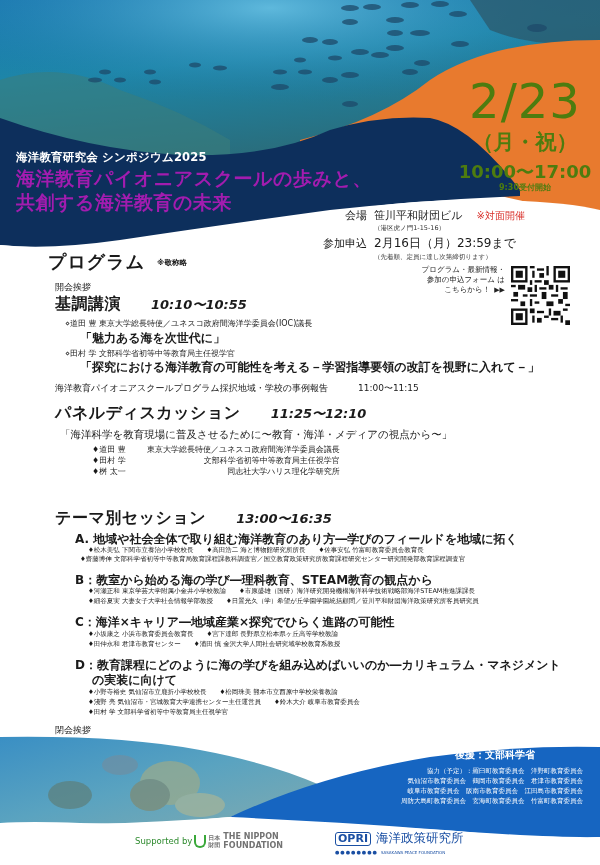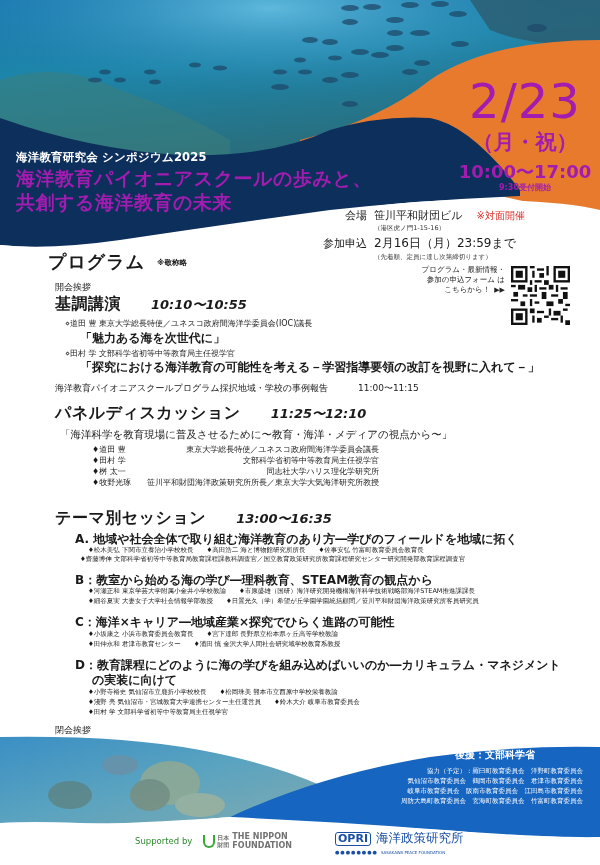--- a/index.html
+++ b/index.html
@@ -5,21 +5,21 @@
   * { box-sizing: border-box; margin: 0; padding: 0; }
   html, body { width: 600px; height: 865px; overflow: hidden; background: #ffffff; }
   body { font-family: "DejaVu Sans", "Liberation Sans", sans-serif; color: #1a1a1a; position: relative; }
 
   .header { position: absolute; left: 0; top: 0; width: 600px; height: 250px; }
   .header svg { position: absolute; left: 0; top: 0; }
 
   .subtitle { position: absolute; left: 16px; top: 150px; color: #fff; font-size: 11.5px; font-weight: bold; letter-spacing: 0.2px; }
   .title { position: absolute; left: 16px; top: 166px; color: #a21caf; font-size: 19px; font-weight: bold; line-height: 24px; letter-spacing: 0.5px; }
 
-  .date-block { position: absolute; left: 450px; top: 76px; width: 150px; text-align: center; color: #a21caf; }
+  .date-block { position: absolute; left: 450px; top: 76px; width: 150px; text-align: center; color: #4d7c0f; }
   .date-main { font-size: 48px; font-weight: 500; line-height: 50px; letter-spacing: 1px; }
   .date-day { font-size: 21px; font-weight: bold; line-height: 28px; margin-top: 2px; }
   .date-time { font-size: 18px; font-weight: bold; line-height: 20px; margin-top: 6px; }
   .date-reg { font-size: 8px; font-weight: bold; line-height: 11px; }
 
   .venue { position: absolute; left: 300px; top: 208px; font-size: 11px; }
   .venue .row { display: flex; align-items: baseline; white-space: nowrap; }
   .venue .lbl { width: 67px; text-align: right; margin-right: 7px; }
   .venue .val { font-size: 11px; }
   .venue .red { color: #d9302a; margin-left: 14px; font-size: 10px; }
@@ -43,21 +43,21 @@
   .tiny { font-size: 6.5px; }
   .panel-row { display: flex; font-size: 8px; justify-content: space-between; }
   .panel-row .nm { width: 55px; }
 
   .footer { position: absolute; left: 0; top: 735px; width: 600px; height: 130px; }
   .footer svg { position: absolute; left: 0; top: 0; }
   .kouen { position: absolute; left: 420px; top: 748px; width: 150px; text-align: center; color: #fff; font-size: 10px; font-weight: bold; }
   .kyoryoku { position: absolute; right: 17px; top: 766px; color: #fff; font-size: 6.5px; line-height: 10px; text-align: right; }
 
   .sponsors { position: absolute; top: 832px; left: 135px; display: flex; align-items: center; }
-  .supported { color: #2e8a2e; font-size: 8.5px; margin-right: 11px; }
+  .supported { color: #2e8a2e; font-size: 8.5px; margin-right: 2px; }
   .nf-logo { display: flex; align-items: center; color: #737373; font-weight: bold; }
   .nf-mark { width: 12px; height: 13px; border: 2.5px solid #3aa83a; border-top: none; border-radius: 0 0 6px 6px; margin-right: 2px; }
   .nf-kanji { font-size: 6px; line-height: 7px; margin-right: 3px; }
   .nf-en { font-size: 8px; line-height: 9px; }
   .opri { position: absolute; left: 335px; top: 830px; }
   .opri-top { display: flex; align-items: center; color: #1a4fa3; }
   .opri-abbr { font-size: 11px; font-weight: bold; border: 1px solid #1a4fa3; border-radius: 3px; padding: 0 2px; margin-right: 5px; line-height: 12px; }
   .opri-name { font-size: 12.5px; }
   .opri-sub { font-size: 4px; color: #1a4fa3; margin-top: 2px; display: flex; align-items: center; }
   .dots { letter-spacing: 1px; margin-right: 3px; font-size: 5px; }
@@ -244,24 +244,20 @@
         <span>東京大学総長特使／ユネスコ政府間海洋学委員会議長</span>
       </div>
     <div class="panel-row">
         <span class="nm">♦田村  学</span>
         <span>文部科学省初等中等教育局主任視学官</span>
       </div>
     <div class="panel-row">
         <span class="nm">♦桝  太一</span>
         <span>同志社大学ハリス理化学研究所</span>
       </div>
-    <div class="panel-row">
-        <span class="nm">♦牧野光琢</span>
-        <span>笹川平和財団海洋政策研究所所長／東京大学大気海洋研究所教授</span>
-      </div>
   </div>
 
   <div class="line sec-h" style="left:55px; top:508px;">
     <span>テーマ別セッション</span><span class="sec-time">13:00〜16:35</span>
   </div>
 
   <div class="line sess-h" style="left:75px; top:531px;">A. 地域や社会全体で取り組む海洋教育のあり方―学びのフィールドを地域に拓く</div>
   <div class="line tiny" style="left:88px; top:546px;">♦松木美弘 下関市立養治小学校校長　　♦高田浩二 海と博物館研究所所長　　♦佐事安弘 竹富町教育委員会教育長</div>
   <div class="line tiny" style="left:80px; top:555px;">♦齋藤博伸 文部科学省初等中等教育局教育課程課教科調査官／国立教育政策研究所教育課程研究センター研究開発部教育課程調査官</div>
 

